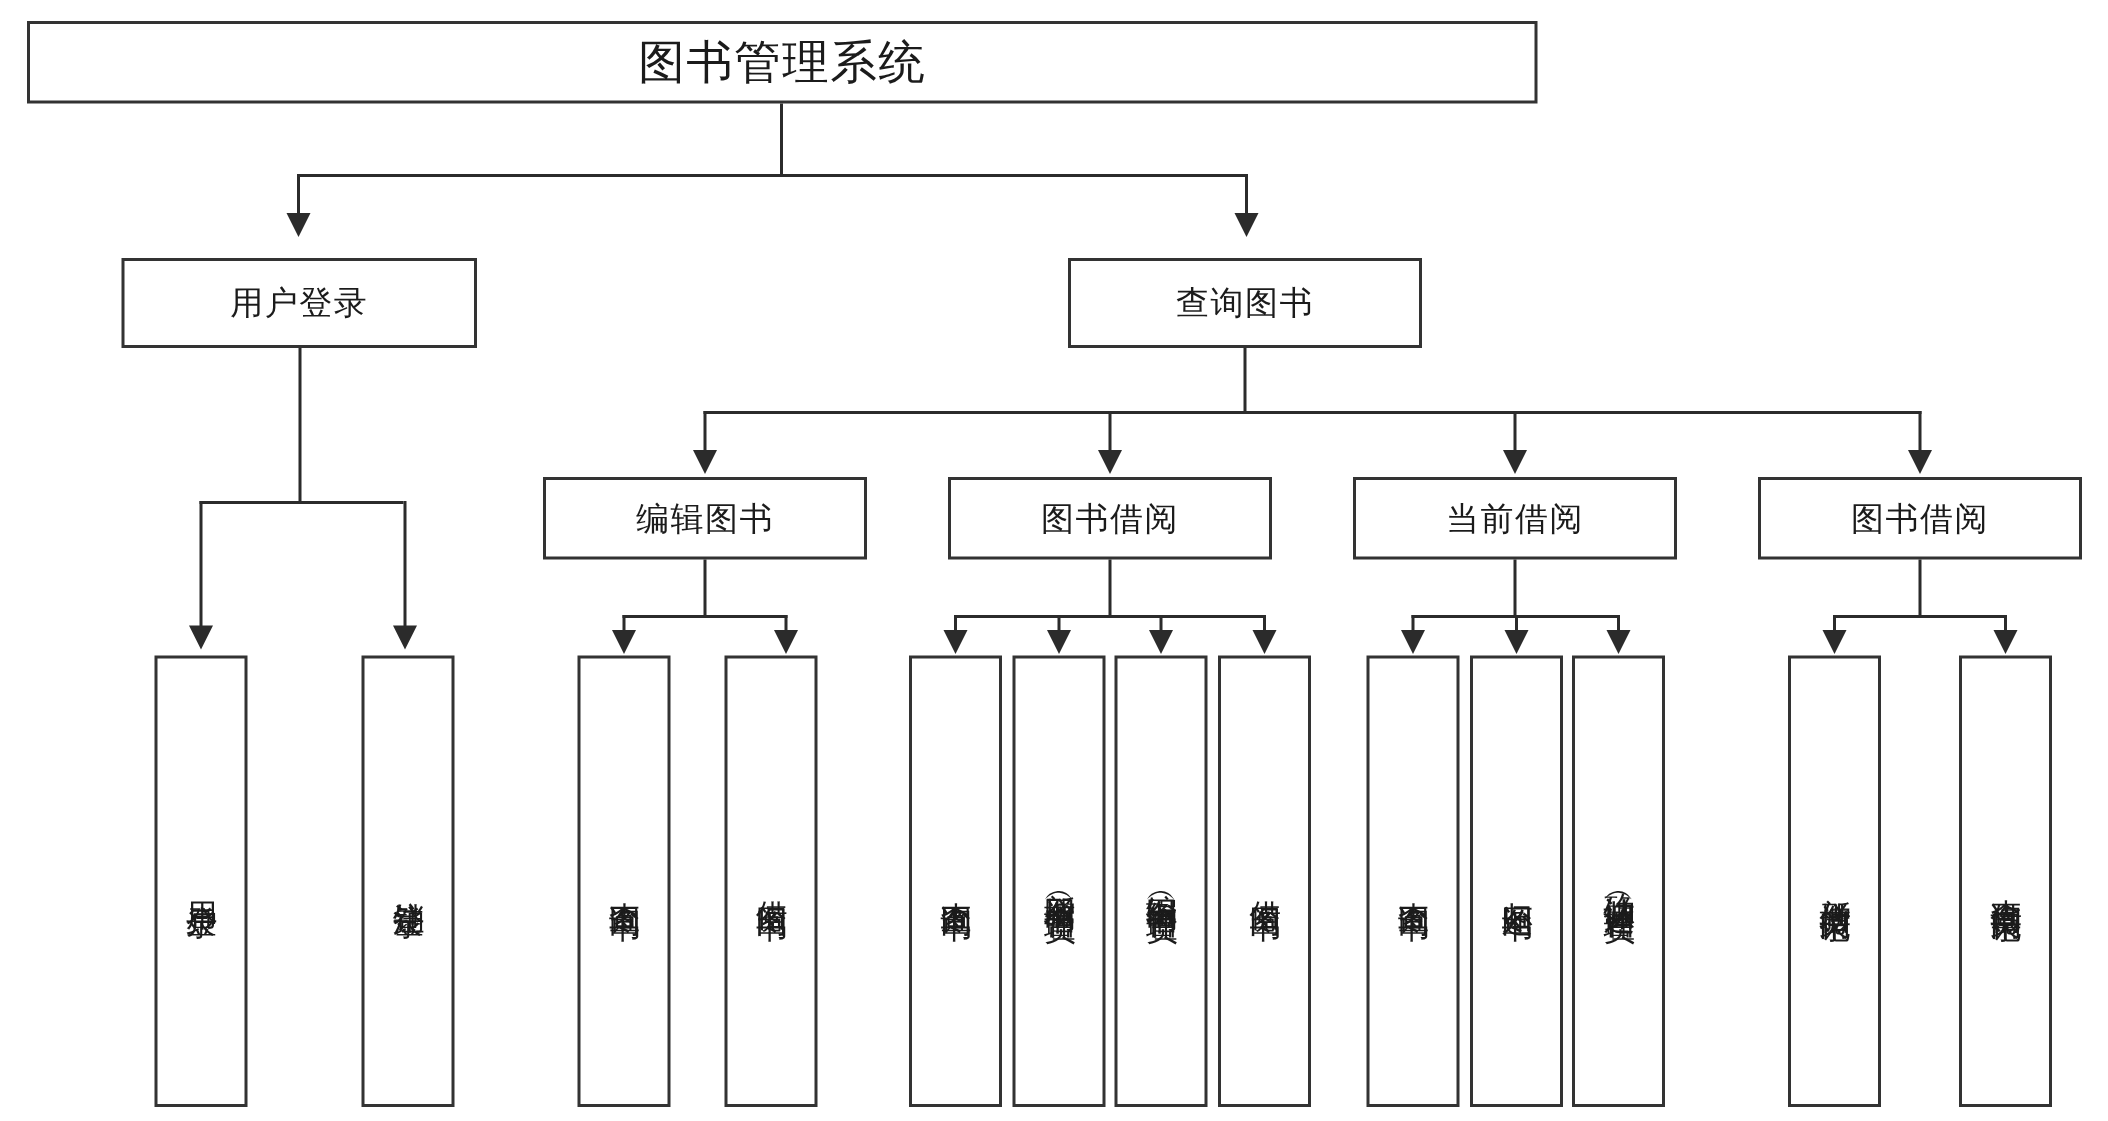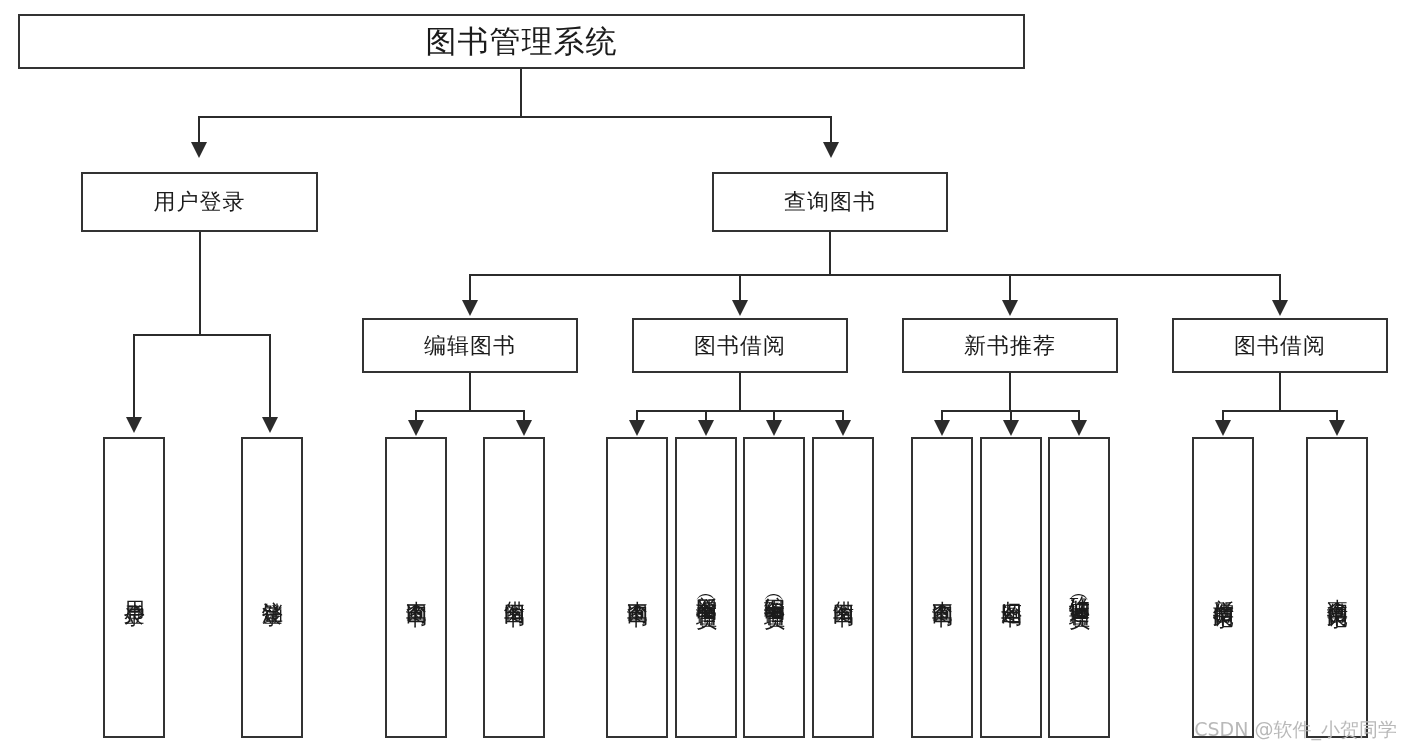--- a/index.html
+++ b/index.html
@@ -101,21 +101,21 @@
   <div class="arrow" style="left:462px; top:300px;"></div>
   <div class="edge vline" style="left:739px; top:274px; width:2px; height:28px;"></div>
   <div class="arrow" style="left:732px; top:300px;"></div>
   <div class="edge vline" style="left:1009px; top:274px; width:2px; height:28px;"></div>
   <div class="arrow" style="left:1002px; top:300px;"></div>
   <div class="edge vline" style="left:1279px; top:274px; width:2px; height:28px;"></div>
   <div class="arrow" style="left:1272px; top:300px;"></div>
 
   <div class="node horiz" style="left:362px; top:318px; width:216px; height:55px;">编辑图书</div>
   <div class="node horiz" style="left:632px; top:318px; width:216px; height:55px;">图书借阅</div>
-  <div class="node horiz" style="left:902px; top:318px; width:216px; height:55px;">新书推荐</div>
+  <div class="node horiz" style="left:902px; top:318px; width:216px; height:55px;">当前借阅</div>
   <div class="node horiz" style="left:1172px; top:318px; width:216px; height:55px;">图书借阅</div>
 
   <div class="edge vline" style="left:469px; top:373px; width:2px; height:37px;"></div>
   <div class="edge hline" style="left:415px; top:410px; width:110px; height:2px;"></div>
   <div class="edge vline" style="left:415px; top:410px; width:2px; height:13px;"></div>
   <div class="arrow" style="left:408px; top:420px;"></div>
   <div class="edge vline" style="left:523px; top:410px; width:2px; height:13px;"></div>
   <div class="arrow" style="left:516px; top:420px;"></div>
 
   <div class="edge vline" style="left:739px; top:373px; width:2px; height:37px;"></div>
@@ -156,15 +156,14 @@
   <div class="node vert" style="left:743px; top:437px; width:62px; height:301px;">编辑图书（管理员）</div>
   <div class="node vert" style="left:812px; top:437px; width:62px; height:301px;">借阅图书</div>
 
   <div class="node vert" style="left:911px; top:437px; width:62px; height:301px;">查询图书</div>
   <div class="node vert" style="left:980px; top:437px; width:62px; height:301px;">归还图书</div>
   <div class="node vert" style="left:1048px; top:437px; width:62px; height:301px;">确认归还（管理员）</div>
 
   <div class="node vert" style="left:1192px; top:437px; width:62px; height:301px;">新增借阅记录</div>
   <div class="node vert" style="left:1306px; top:437px; width:62px; height:301px;">查询借阅记录</div>
 
-  <div id="watermark">CSDN @软件_小贺同学</div>
 
 </div>
 
 </body></html>

